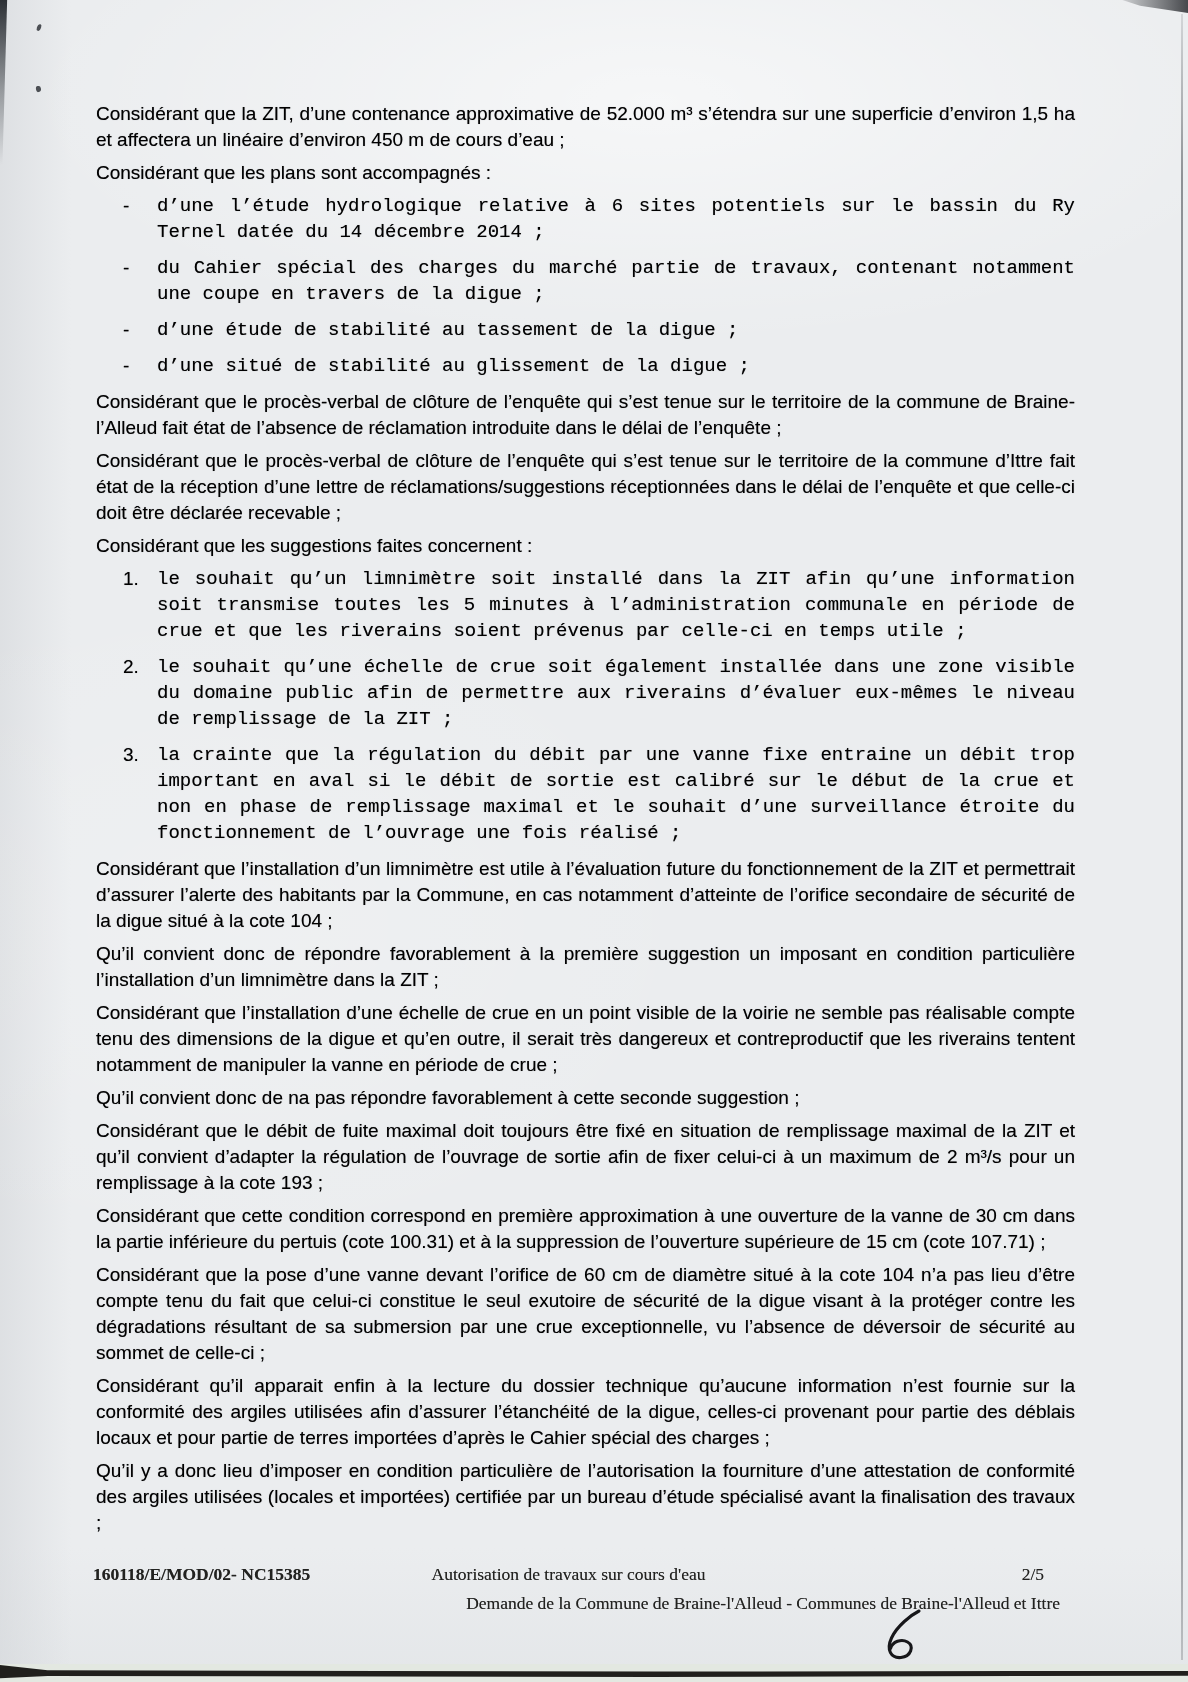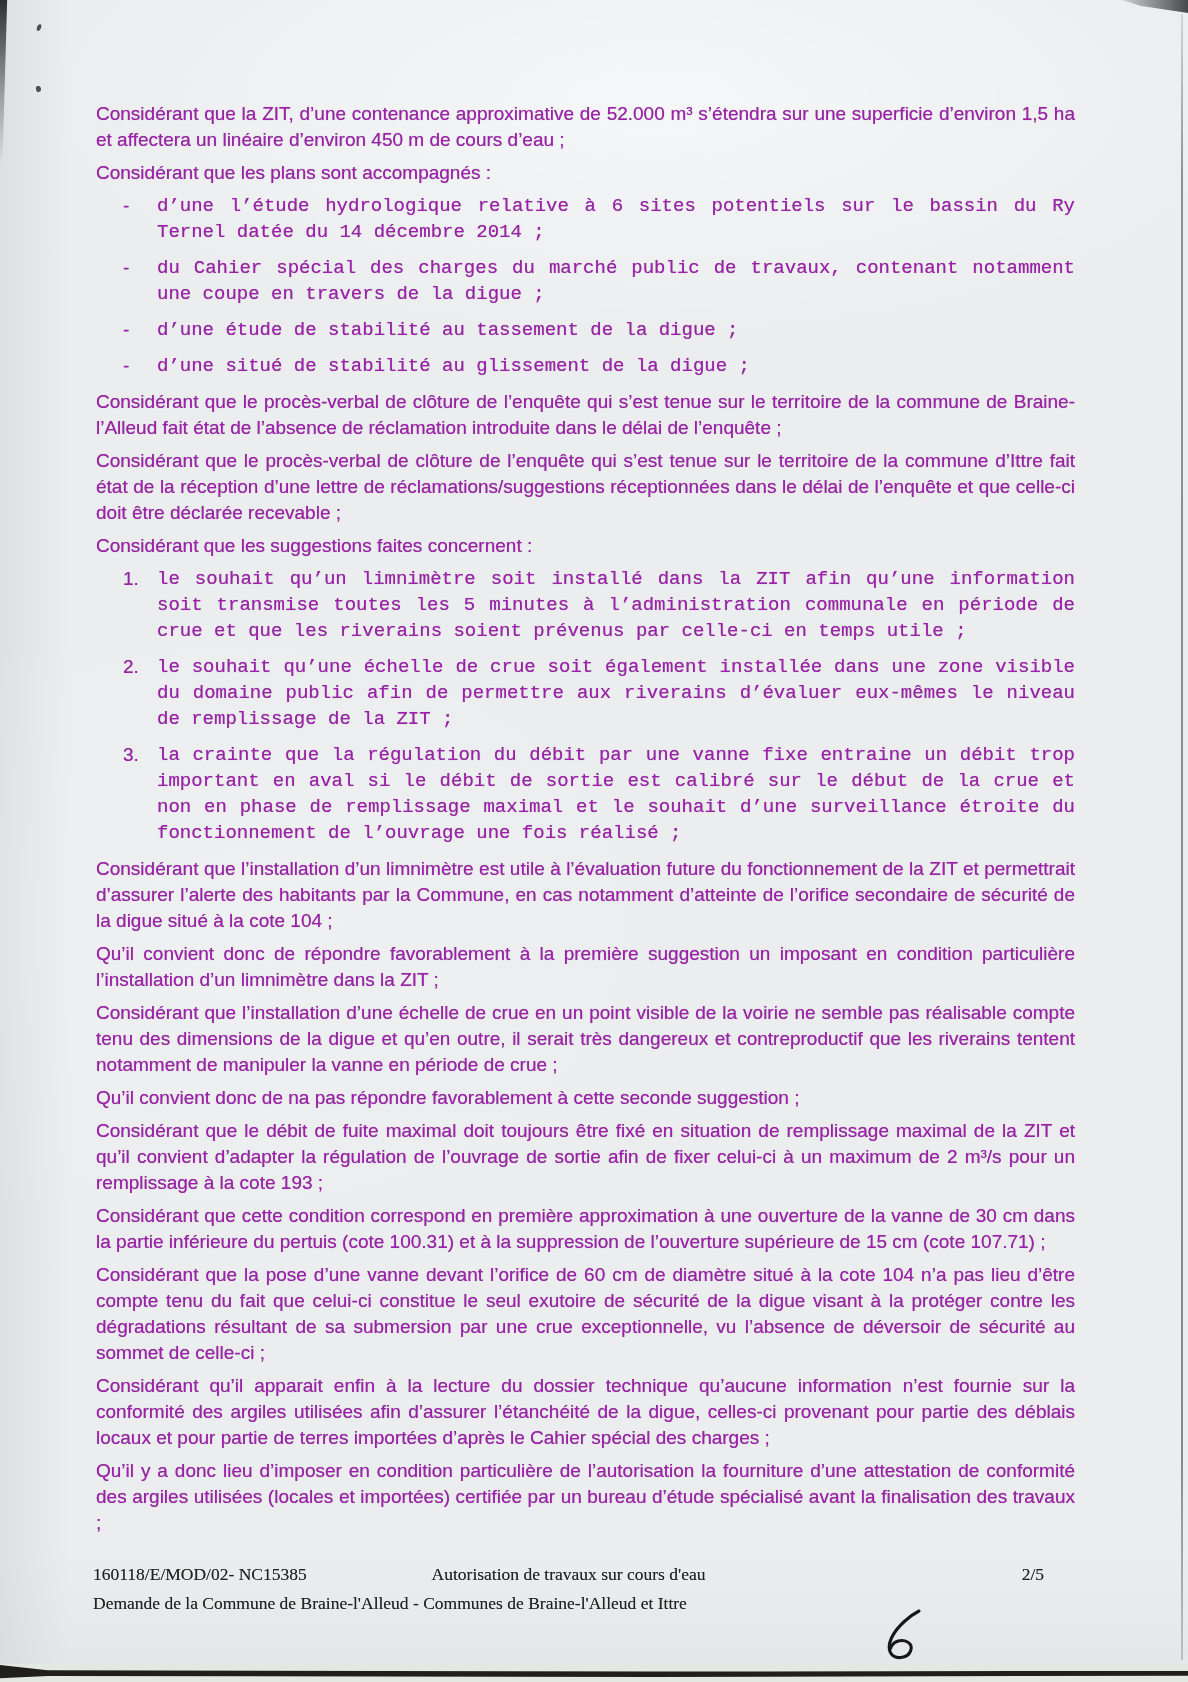--- a/index.html
+++ b/index.html
@@ -19,40 +19,40 @@
     background:
       radial-gradient(ellipse 900px 350px at 55% 6%, rgba(255,255,255,0.55), rgba(255,255,255,0) 70%),
       radial-gradient(ellipse 700px 500px at 20% 55%, rgba(255,255,255,0.18), rgba(255,255,255,0) 70%),
       linear-gradient(90deg, rgba(205,208,212,0.45) 0%, rgba(238,240,242,0) 6%),
       linear-gradient(0deg, rgba(214,218,221,0.35) 0%, rgba(238,240,242,0) 8%);
     pointer-events:none;
   }
   .content{
     position:absolute;
     top:101px;left:96px;width:979px;
-    color:#a21caf;
+    color:#000000;
     font-size:19px;line-height:26px;
     text-align:justify;
     text-shadow:0 0 0.7px rgba(35,35,40,0.55);
   }
   .para{margin:0 0 7px 0;}
   .para.list{display:flex;padding-left:27px;margin-bottom:10px;}
   .para.list .marker{flex:0 0 34px;}
   .para.list .txt{flex:1 1 auto;text-align:justify;font-family:Liberation Mono, monospace;}
   .footer{
     position:absolute;left:93px;right:128px;top:1563px;
     font-family:"Liberation Serif",serif;
     font-size:17.5px;line-height:22px;color:#222220;
     text-shadow:0 0 0.6px rgba(35,35,35,0.5);
   }
   .footer-top{display:flex;align-items:baseline;}
-  .f-left{flex:1;text-align:left;}
+  .f-left{flex:1;text-align:left;font-weight:bold;}
   .f-center{flex:0 0 auto;text-align:center;}
   .f-right{flex:1;text-align:right;padding-right:16px;}
-  .footer-sub{text-align:left;margin-top:7px;}
+  .footer-sub{text-align:right;margin-top:7px;}
   .handwritten{position:absolute;left:878px;top:1608px;width:48px;height:54px;}
   
   .edge-left{
     position:absolute;left:0;top:0;width:11px;height:165px;
     background:linear-gradient(to bottom, rgba(35,39,44,0.95), rgba(62,67,72,0.45) 55%, rgba(90,95,100,0) 100%);
     clip-path:polygon(0 0,65% 0,22% 100%,0 100%);
   }
   .edge-topright{
     position:absolute;right:0;top:0;width:80px;height:13px;
     background:linear-gradient(to left, rgba(52,54,58,0.9), rgba(52,54,58,0));
@@ -79,21 +79,21 @@
 
   <div class="content" id="paragraphs">
       <div class="para p">Considérant que la ZIT, d’une contenance approximative de 52.000 m³ s’étendra sur une superficie d’environ 1,5 ha et affectera un linéaire d’environ 450 m de cours d’eau ;</div>
       <div class="para p">Considérant que les plans sont accompagnés :</div>
       <div class="para list dash">
         <span class="marker">-</span>
         <span class="txt">d’une l’étude hydrologique relative à 6 sites potentiels sur le bassin du Ry Ternel datée du 14 décembre 2014 ;</span>
       </div>
       <div class="para list dash">
         <span class="marker">-</span>
-        <span class="txt">du Cahier spécial des charges du marché public de travaux, contenant notamment une coupe en travers de la digue ;</span>
+        <span class="txt">du Cahier spécial des charges du marché partie de travaux, contenant notamment une coupe en travers de la digue ;</span>
       </div>
       <div class="para list dash">
         <span class="marker">-</span>
         <span class="txt">d’une étude de stabilité au tassement de la digue ;</span>
       </div>
       <div class="para list dash">
         <span class="marker">-</span>
         <span class="txt">d’une situé de stabilité au glissement de la digue ;</span>
       </div>
       <div class="para p">Considérant que le procès-verbal de clôture de l’enquête qui s’est tenue sur le territoire de la commune de Braine-l’Alleud fait état de l’absence de réclamation introduite dans le délai de l’enquête ;</div>

